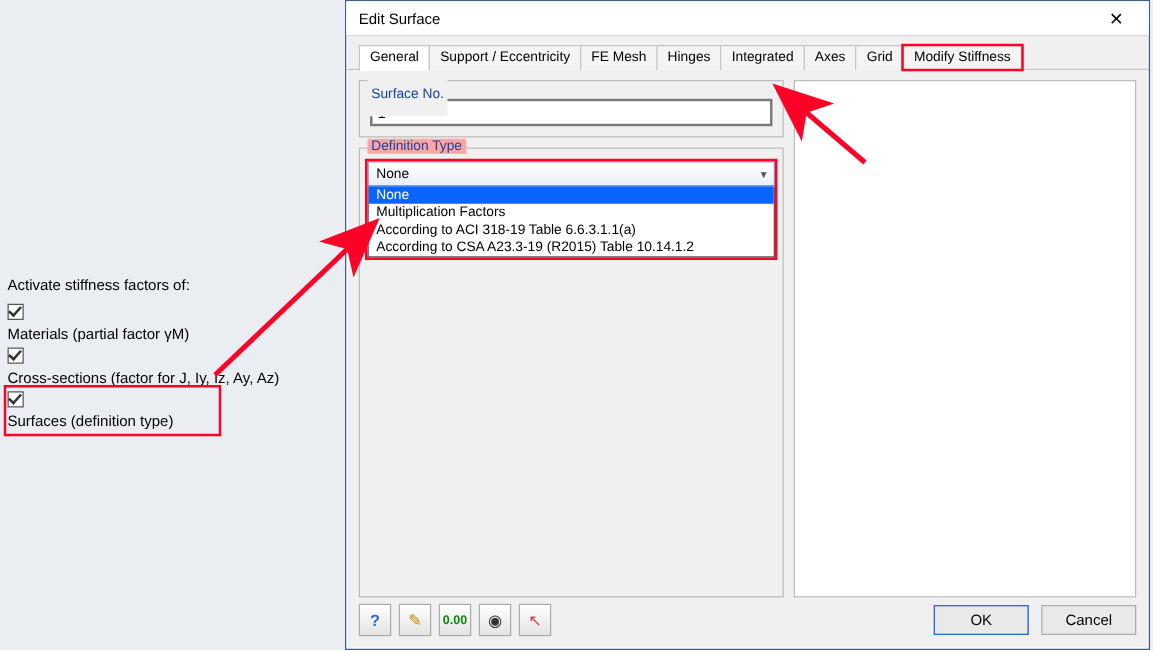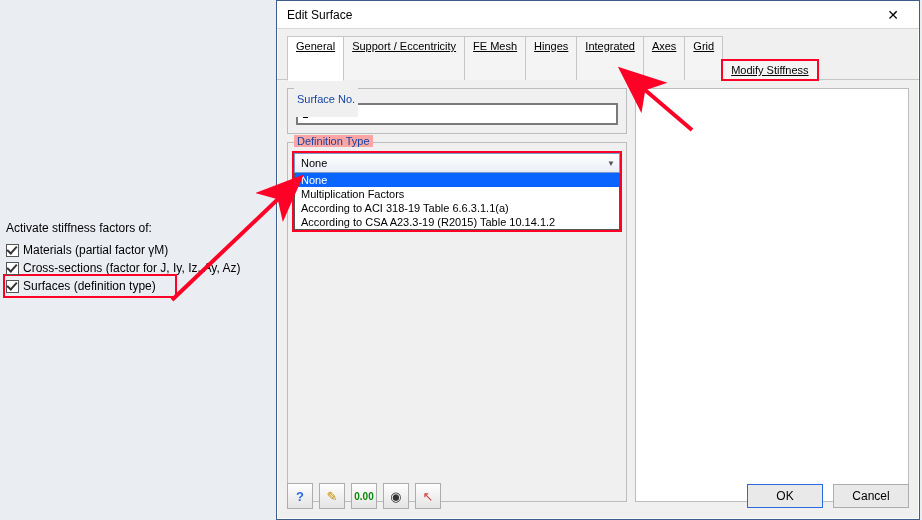--- a/index.html
+++ b/index.html
@@ -22,24 +22,25 @@
     left: 6px; top: 221px;
     width: 260px;
   }
   .left-title {
     font-weight: 400;
     font-size: 12px;
     margin-bottom: 6px;
   }
   .chk-row {
     display: flex;
-    align-items: flex-end;
+    align-items: flex-start;
     gap: 4px;
     padding: 2px 0;
     font-size: 12px;
+    flex-direction: column;
   }
   .chkbox {
     width: 13px; height: 13px;
     border: 1px solid #555;
     background: #fff;
     position: relative;
     flex-shrink: 0;
   }
   .chkbox::after {
     content: "";
@@ -90,32 +91,30 @@
   }
   .tab {
     padding: 3px 8px 4px 8px;
     border: 1px solid #c6c6c6;
     border-bottom: none;
     background: #f4f4f4;
     font-size: 11px;
     margin-right: -1px;
     position: relative;
     top: 1px;
-    text-decoration: underline;
   }
   .tab.active {
     background: #fff;
     border-bottom: 1px solid #fff;
     margin-bottom: -1px;
   }
   .tab-hl {
     outline: 2px solid #ff0026;
     outline-offset: -1px;
     z-index: 3;
-    margin-top: 24px;
   }
 
   .dialog-body {
     display: flex;
     gap: 8px;
     padding: 8px 10px;
   }
   .col-left {
     width: 340px;
   }

